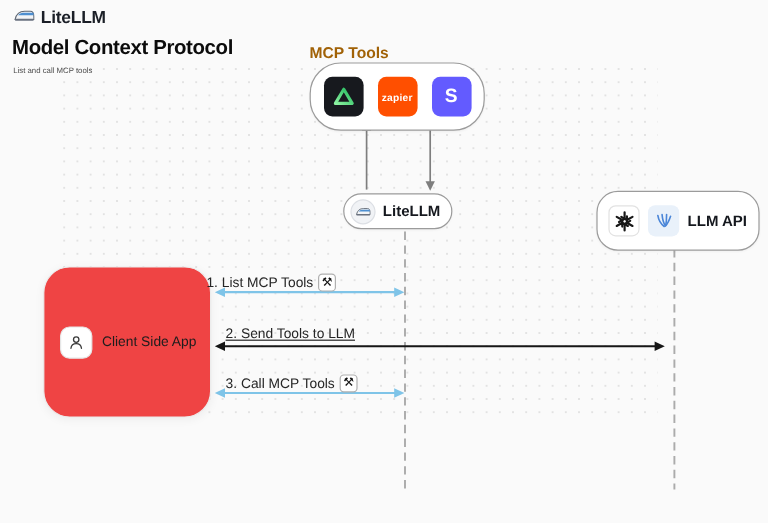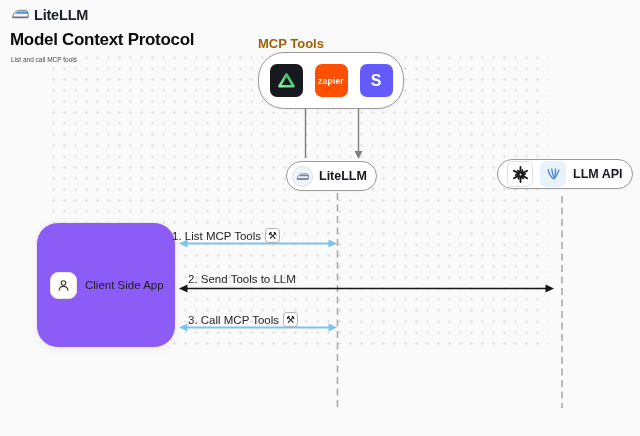--- a/index.html
+++ b/index.html
@@ -41,37 +41,37 @@
   .tool-stripe{background:#635bff;color:#fff;font-size:16px;font-weight:700;}
 
   .node{
     position:absolute;background:#fff;border:1px solid #9b9b9b;box-sizing:border-box;
     display:flex;align-items:center;z-index:2;box-shadow:0 1px 2px rgba(0,0,0,.04);
   }
   .litellm-node{left:286px;top:161px;width:91px;height:30px;border-radius:16px;padding-left:5px;gap:6px;}
   .litellm-node .badge{width:21px;height:21px;border-radius:50%;background:#f1f3f6;border:1px solid #dcdfe4;display:flex;align-items:center;justify-content:center;box-sizing:border-box;}
   .node-label{font-size:12.5px;font-weight:700;color:#15181e;}
 
-  .llm-node{left:497px;top:159px;width:136px;height:30px;border-radius:18px;padding:0 9px;gap:7px;}
+  .llm-node{left:497px;top:159px;width:136px;height:50px;border-radius:18px;padding:0 9px;gap:7px;}
   .prov-sq{width:26px;height:26px;border-radius:6px;display:flex;align-items:center;justify-content:center;box-sizing:border-box;}
   .prov-openai{background:#fff;border:1px solid #e2e2e2;}
   .prov-blue{background:#e9f1fa;}
 
   .client-card{
     position:absolute;left:36px;top:222px;width:140px;height:126px;box-sizing:border-box;
-    background:#8b5cf6;border:1px solid #ececec;border-radius:22px;
+    background:#ef4444;border:1px solid #ececec;border-radius:22px;
     display:flex;align-items:center;padding-left:13px;gap:8px;z-index:2;
     box-shadow:0 2px 8px rgba(0,0,0,.05);
   }
   .client-icon-box{width:27px;height:27px;border-radius:8px;background:#fff;border:1px solid #e6e6e6;display:flex;align-items:center;justify-content:center;box-sizing:border-box;}
   .client-label{font-size:11.5px;font-weight:500;color:#1d1d1d;}
 
   .seq-label{position:absolute;display:flex;align-items:center;gap:4px;font-size:11.5px;font-weight:500;color:#262626;z-index:2;}
   .seq-1{left:172px;top:228px;}
-  .seq-2{left:188px;top:273px;}
+  .seq-2{left:188px;top:273px;text-decoration:underline;}
   .seq-3{left:188px;top:312px;}
   .tool-chip{
     display:inline-flex;align-items:center;justify-content:center;
     width:13px;height:13px;border:1px solid #b0b0b0;border-radius:3.5px;background:#fff;
     font-size:10px;line-height:1;color:#111;
   }
 </style>
 </head>
 <body>
 

